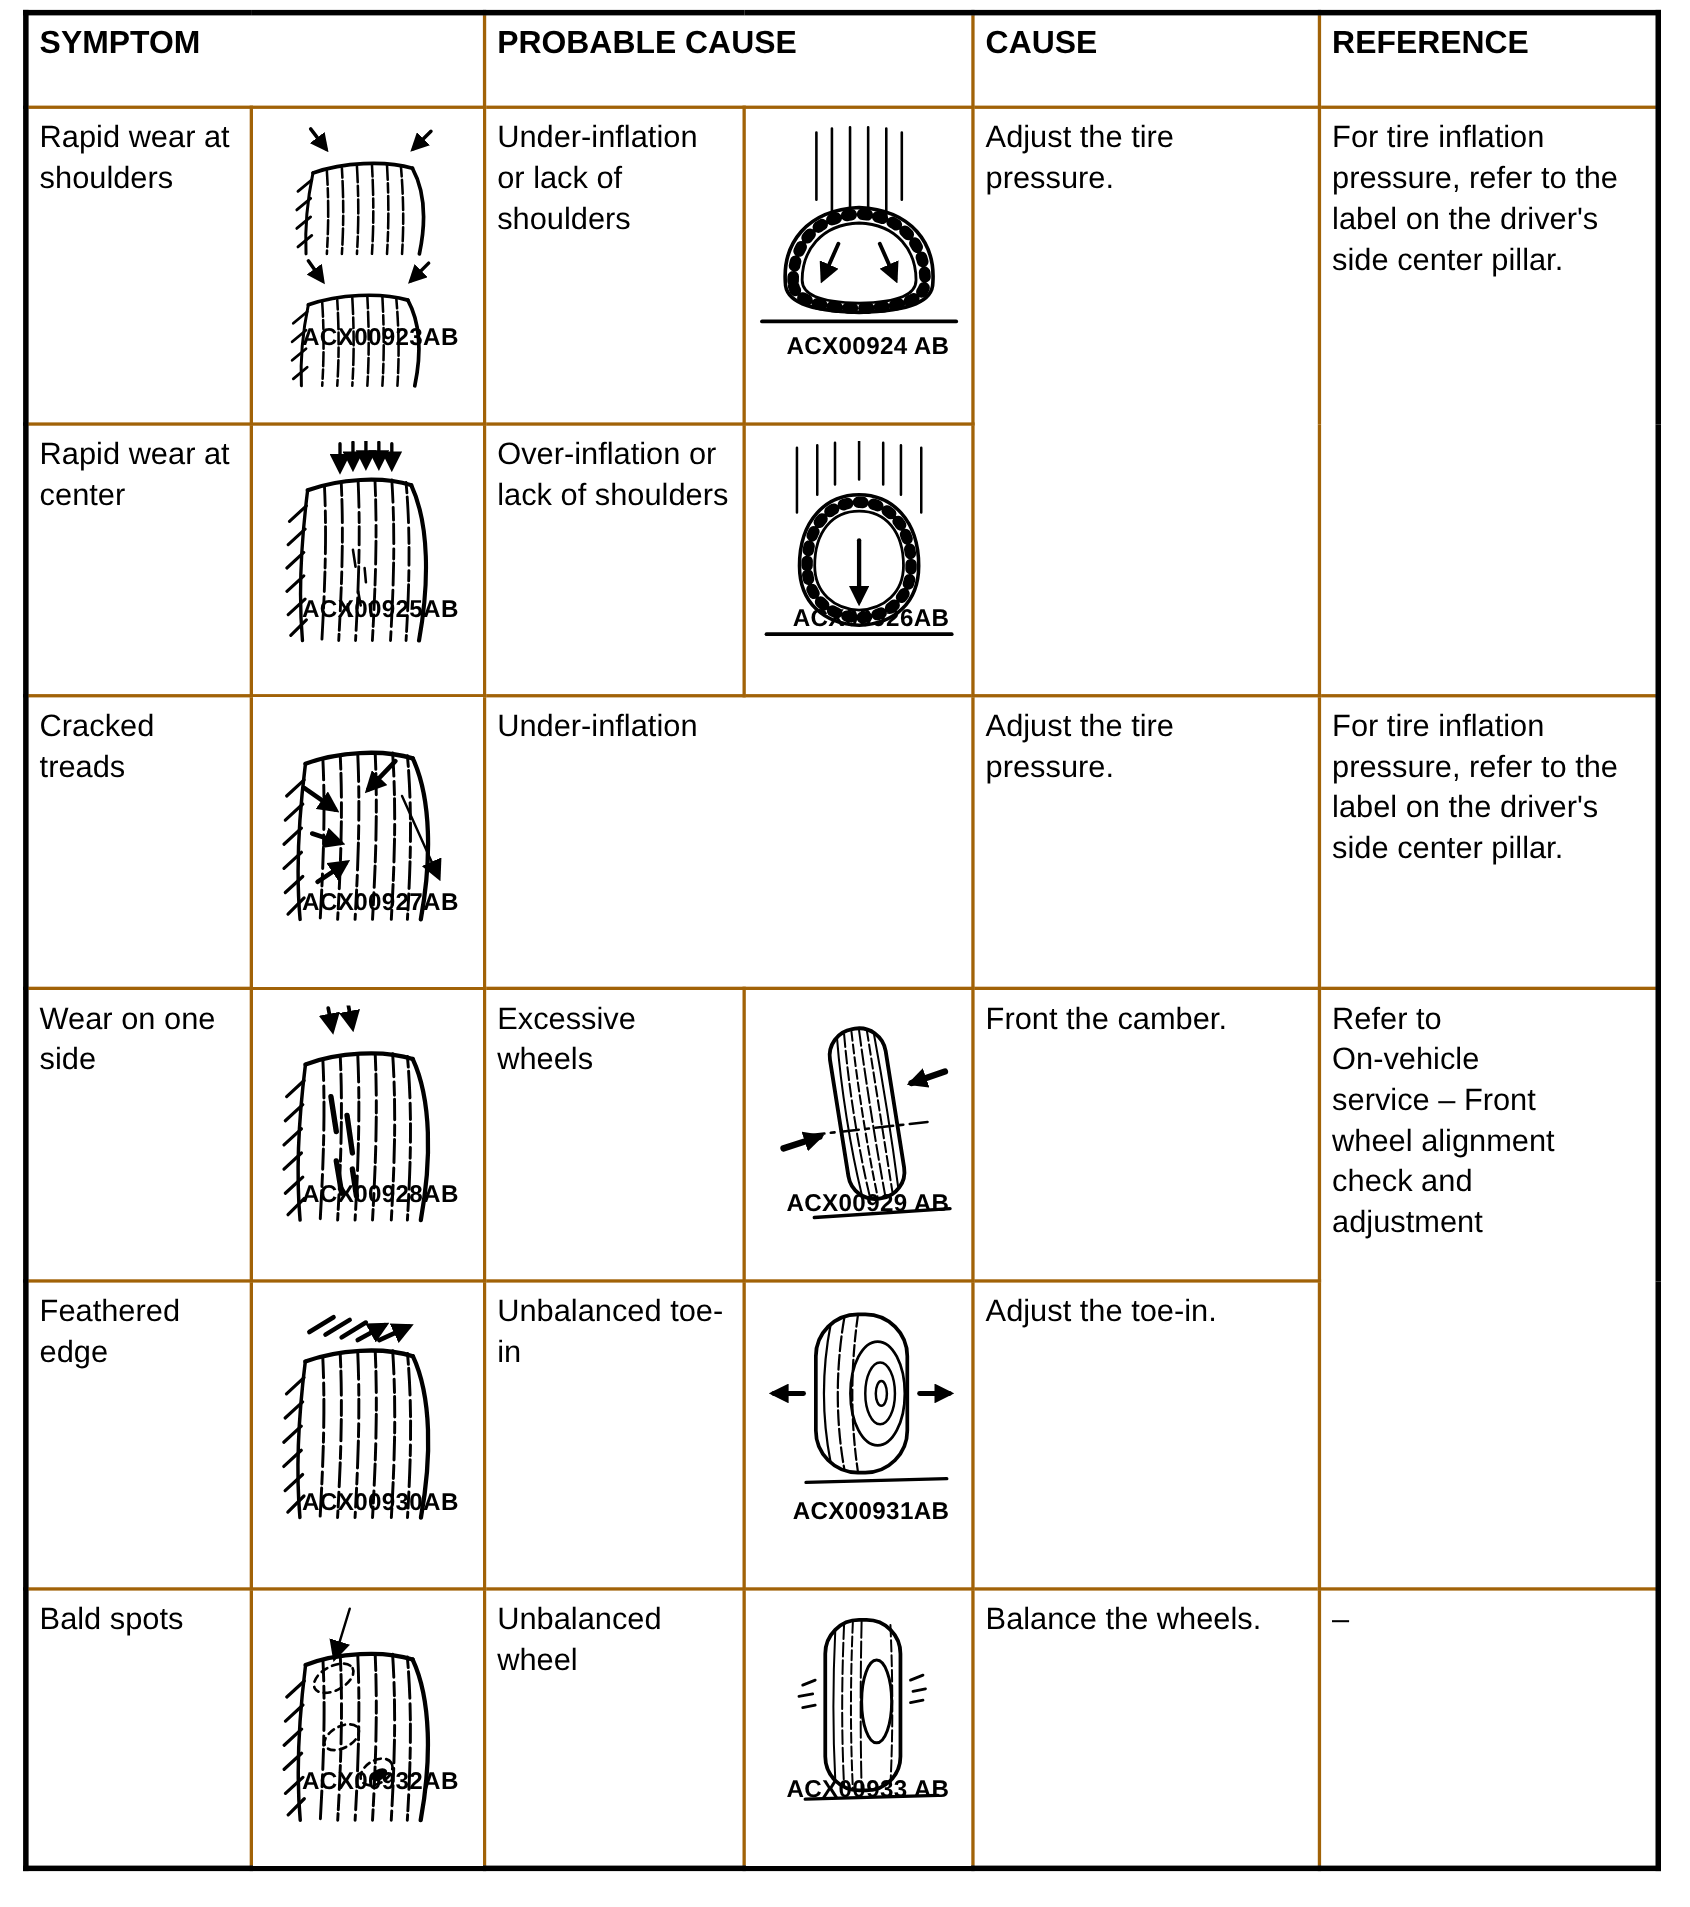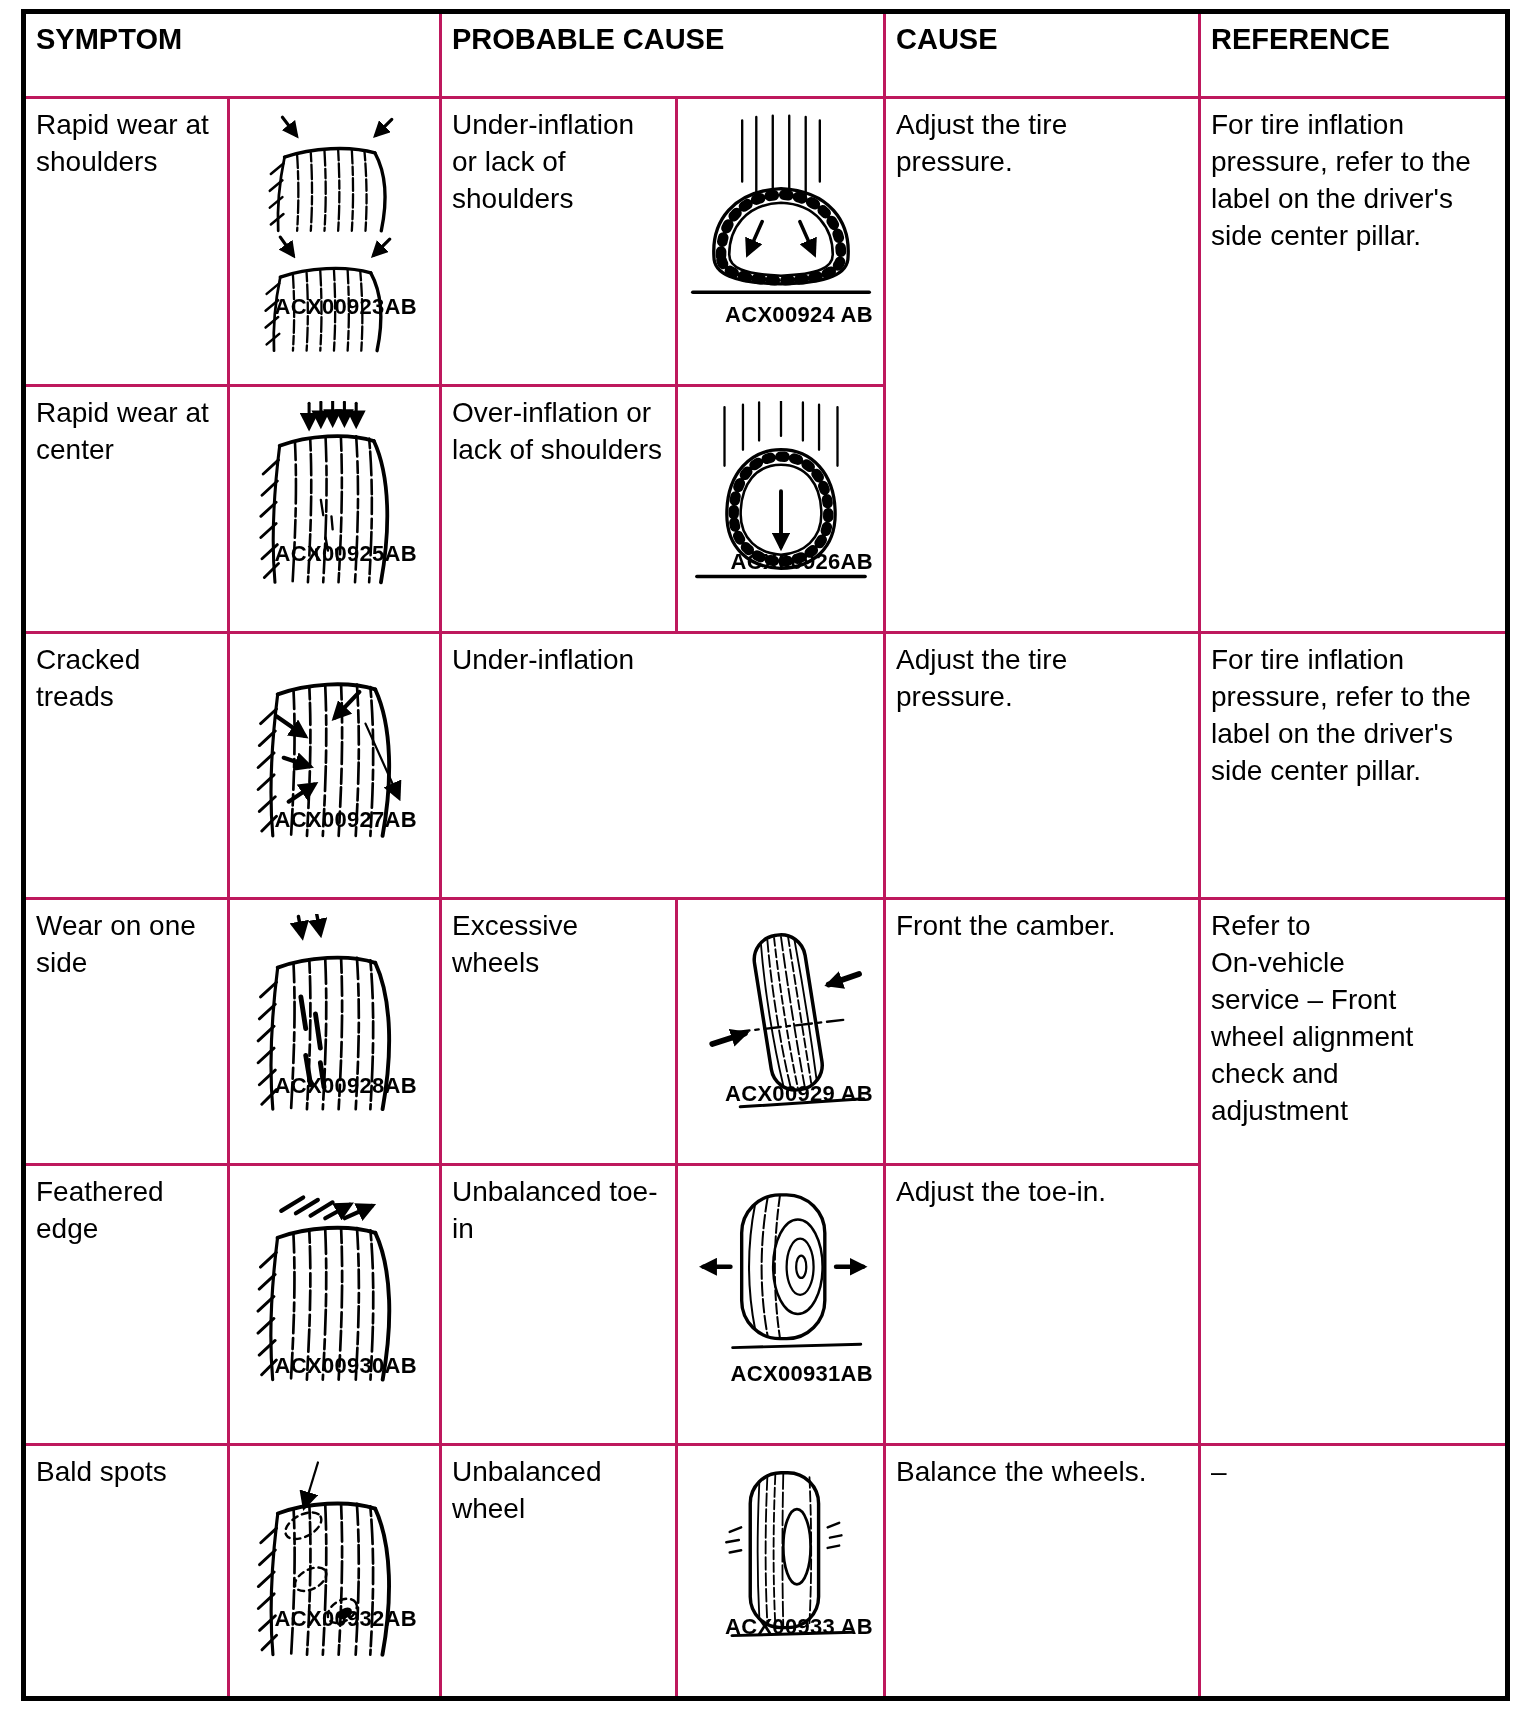--- a/index.html
+++ b/index.html
@@ -1,25 +1,25 @@
 <!DOCTYPE html>
 <html><head>
 <meta charset="utf-8">
 <style>
   html,body{margin:0;padding:0;background:#ffffff;}
   body{width:1536px;height:1734px;font-family:"Liberation Sans",sans-serif;color:#000;}
   .page{position:relative;width:1536px;height:1734px;background:#fff;overflow:hidden;}
   table.diag{position:absolute;left:21px;top:9px;width:1484px;border-collapse:collapse;table-layout:fixed;border:5px solid #000;}
-  table.diag th, table.diag td{border:3px solid #be185d;vertical-align:top;background:#fff;}
+  table.diag th, table.diag td{border:3px solid #a16207;vertical-align:top;background:#fff;}
   table.diag th{text-align:left;font-size:29px;font-weight:bold;padding:9px 12px 0 10px;}
   td.txt{font-size:28px;line-height:37px;padding:7px 12px 6px 10px;white-space:pre-line;}
   td.fig{position:relative;padding:0;}
   td.fig svg{display:block;margin:14px auto 0;}
   .figlabel{position:absolute;right:22px;bottom:64px;font-size:22px;font-weight:bold;letter-spacing:.3px;}
-  td.fig.cause .figlabel{right:10px;bottom:56px;}
+  td.fig.cause .figlabel{right:20px;bottom:56px;}
   .defs-hidden{position:absolute;width:0;height:0;overflow:hidden;}
 </style>
 </head>
 <body>
 
 <div class="page">
 
 <svg class="defs-hidden" aria-hidden="true">
   <defs>
     <marker id="ah" markerUnits="userSpaceOnUse" markerWidth="16" markerHeight="16" viewBox="0 0 12 12" refX="9" refY="6" orient="auto">

